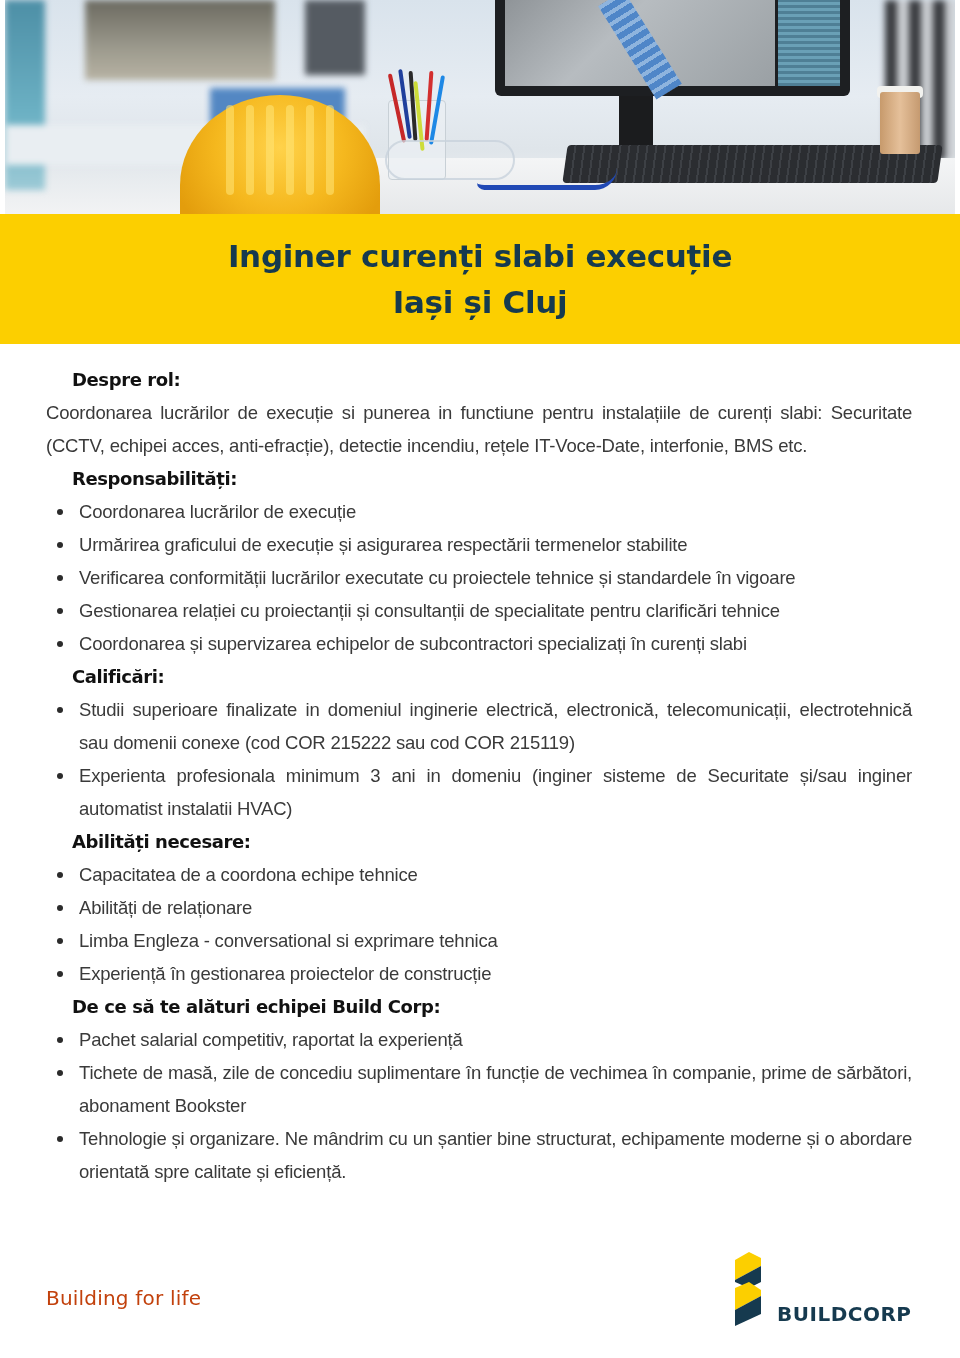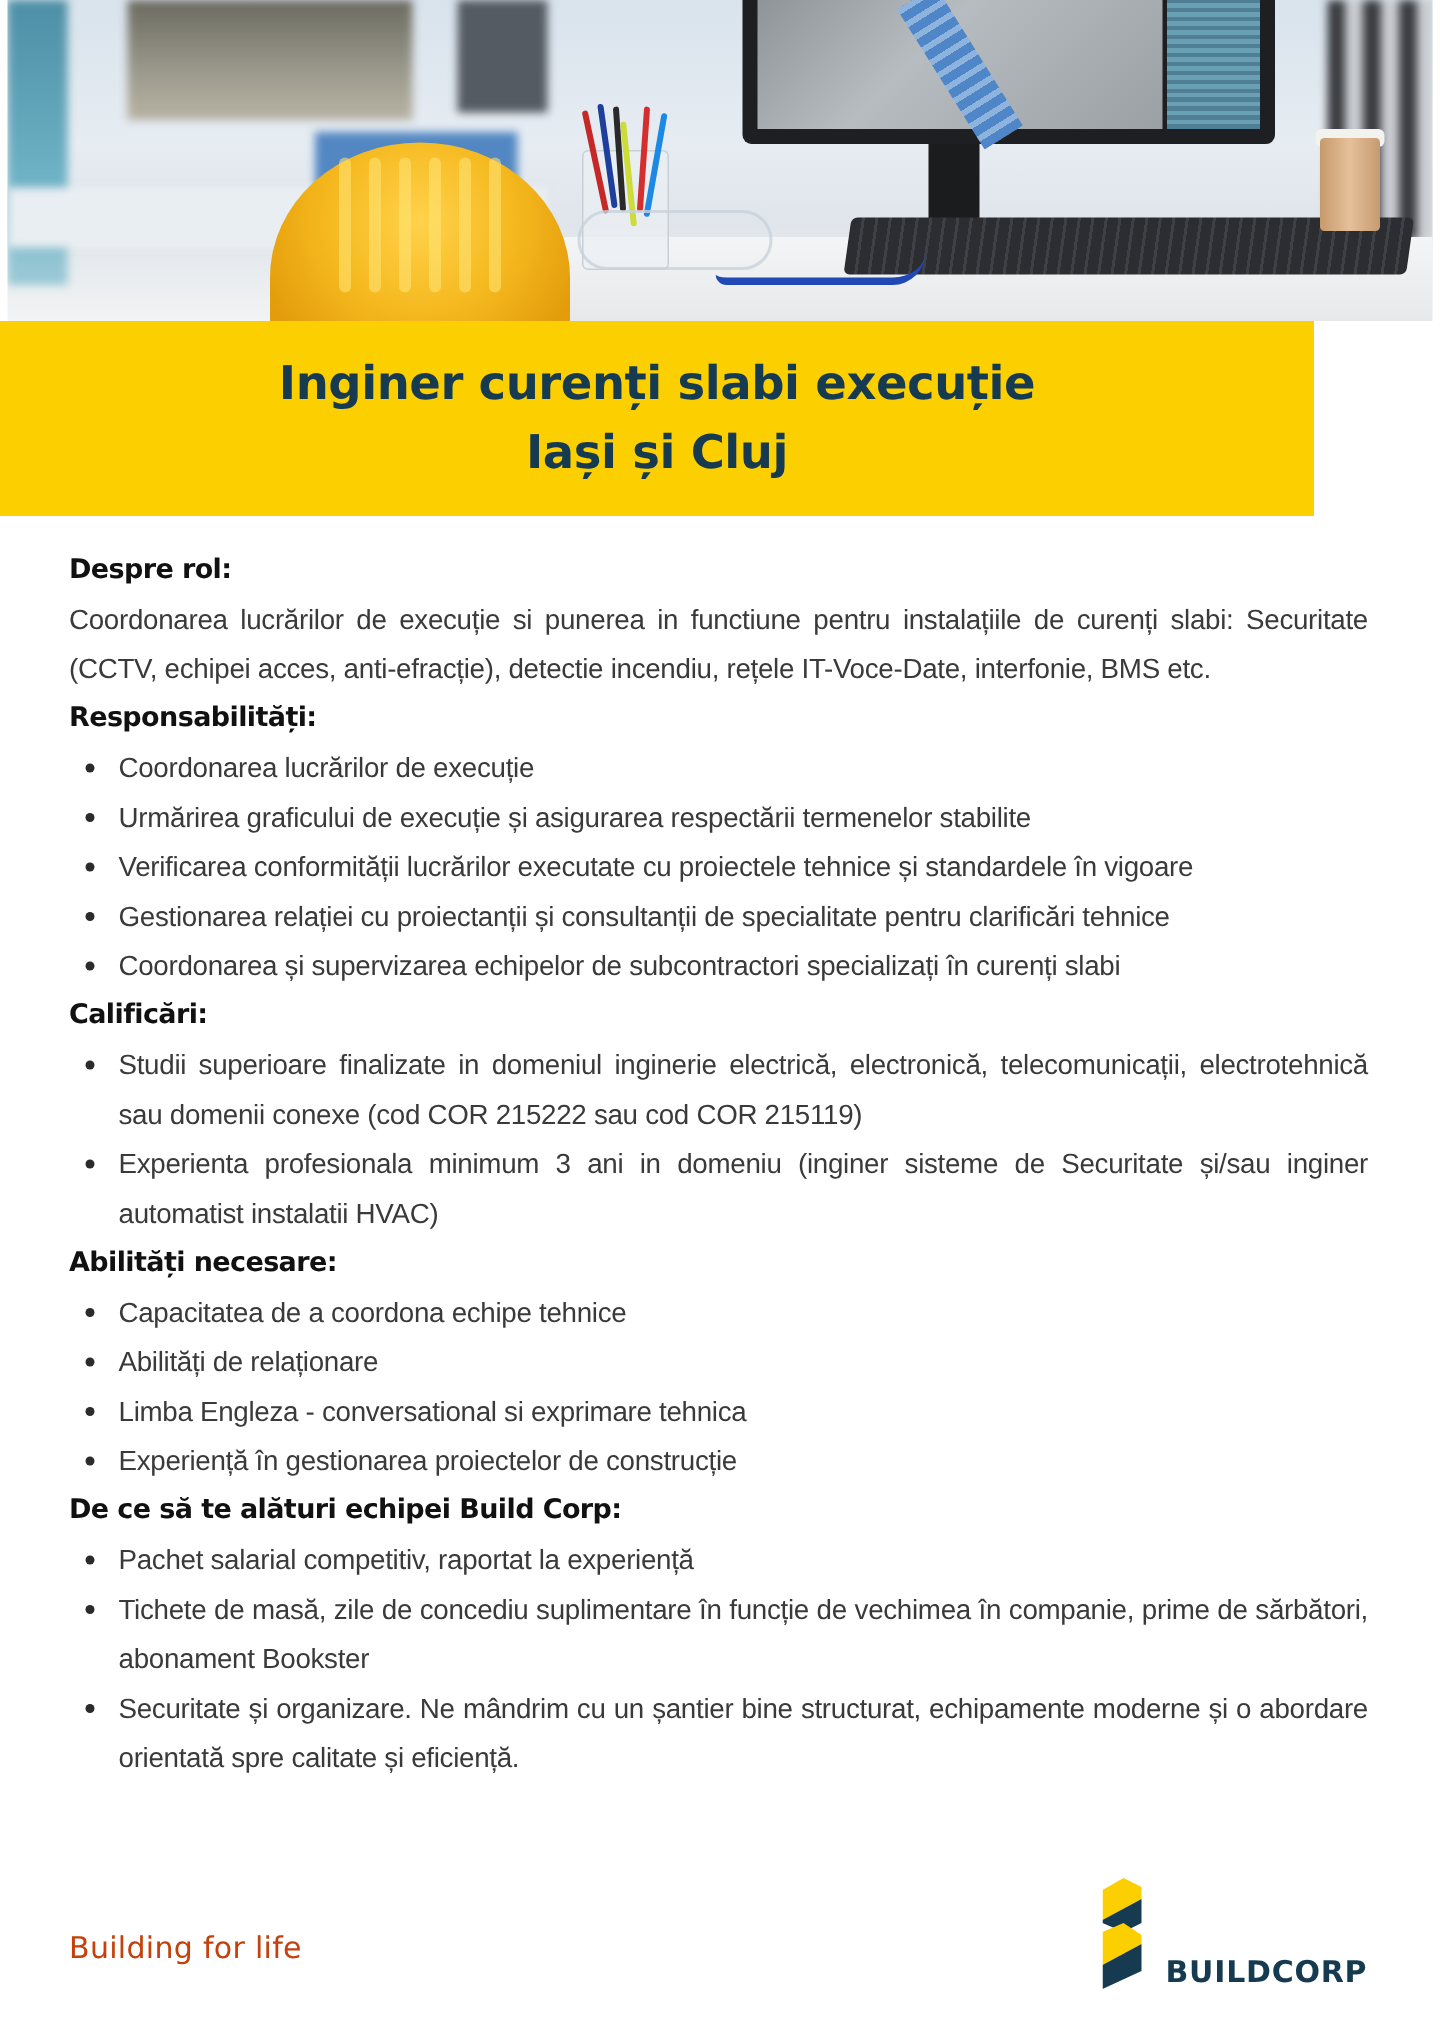--- a/index.html
+++ b/index.html
@@ -34,33 +34,33 @@
     .hero .strap { position: absolute; left: 472px; top: 168px; width: 140px; height: 22px; border-bottom: 5px solid #2149b5; border-radius: 0 0 30px 10px; }
     .hero .helmet {
       position: absolute; left: 175px; top: 95px; width: 200px; height: 150px;
       background: radial-gradient(ellipse at 50% 35%, #ffd24a 0%, #f5b81e 45%, #e39d0c 80%);
       border-radius: 50% 50% 0 0 / 60% 60% 0 0;
     }
     .hero .helmet .ridge { position: absolute; top: 10px; width: 8px; height: 90px; background: rgba(255,230,120,.55); border-radius: 4px; }
 
     
     .title-band {
-      position: absolute; left: 0; top: 214px; width: 876px; height: 130px; background: #fccf00;
+      position: absolute; left: 0; top: 214px; width: 960px; height: 130px; background: #fccf00;
       display: flex; flex-direction: column; align-items: center; justify-content: center;
     }
     .title-band .line {
       font-family: "DejaVu Sans", sans-serif; font-weight: bold; font-size: 31px; color: #163a4f;
       line-height: 46px; letter-spacing: -0.3px;
     }
 
     
     .content { position: absolute; left: 46px; top: 363px; width: 866px; }
     .heading {
       font-family: "DejaVu Sans", sans-serif; font-weight: bold; font-size: 18px; color: #111;
-      line-height: 33px; letter-spacing: -0.4px;
+      line-height: 33px; letter-spacing: -0.4px; margin-left: 26px;
     }
     .para {
       font-family: "Liberation Sans", sans-serif; font-size: 18.5px; color: #3a3a3a; line-height: 33px;
       text-align: justify; letter-spacing: -0.2px;
     }
     ul.bullets { list-style: none; }
     ul.bullets li {
       position: relative; padding-left: 33px;
       font-family: "Liberation Sans", sans-serif; font-size: 18.5px; color: #3a3a3a; line-height: 33px;
       text-align: justify; letter-spacing: -0.2px;
@@ -161,21 +161,21 @@
       <li>Limba Engleza - conversational si exprimare tehnica</li>
       <li>Experiență în gestionarea proiectelor de construcție</li>
     </ul>
   </section>
 
   <section>
     <div class="heading">De ce să te alături echipei Build Corp:</div>
     <ul class="bullets">
       <li>Pachet salarial competitiv, raportat la experiență</li>
       <li>Tichete de masă, zile de concediu suplimentare în funcție de vechimea în companie, prime de sărbători, abonament Bookster</li>
-      <li>Securitate și organizare. Ne mândrim cu un șantier bine structurat, echipamente moderne și o abordare orientată spre calitate și eficiență.</li>
+      <li>Tehnologie și organizare. Ne mândrim cu un șantier bine structurat, echipamente moderne și o abordare orientată spre calitate și eficiență.</li>
     </ul>
   </section>
 </div>
 
 <div class="tagline">Building for life</div>
 
 <div class="logo">
   <svg width="28" height="74" viewBox="0 0 28 74">
 
     <polygon points="0,8 14,0 26,6 26,14 0,28" fill="#fccf00"></polygon>

